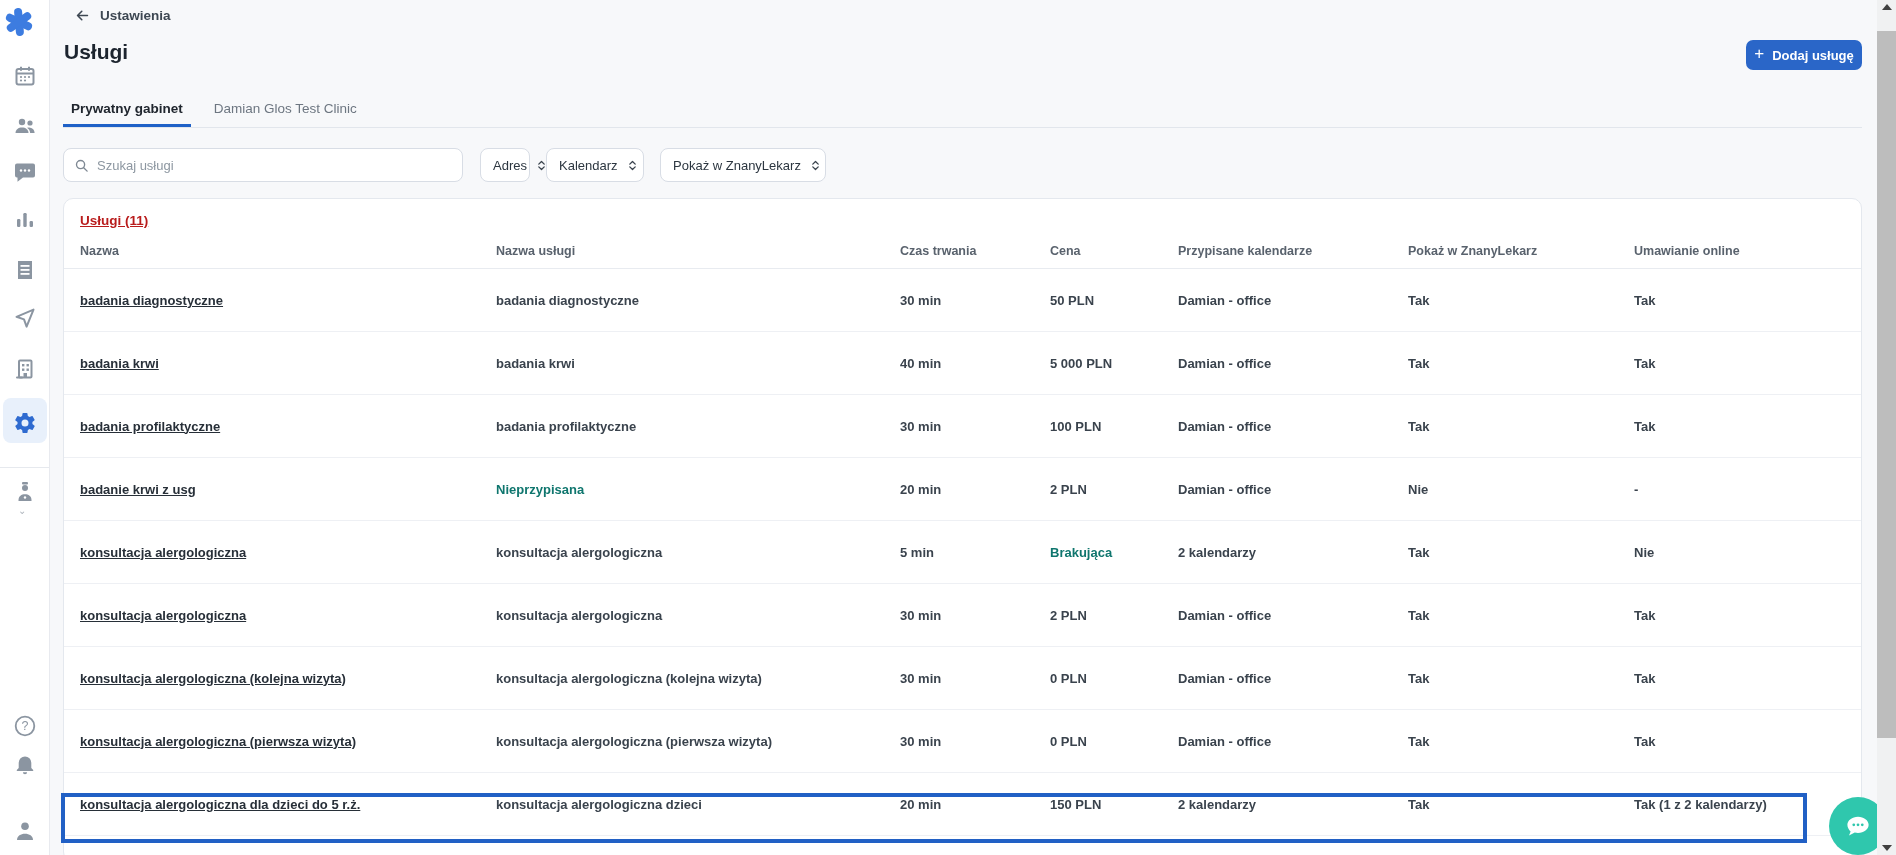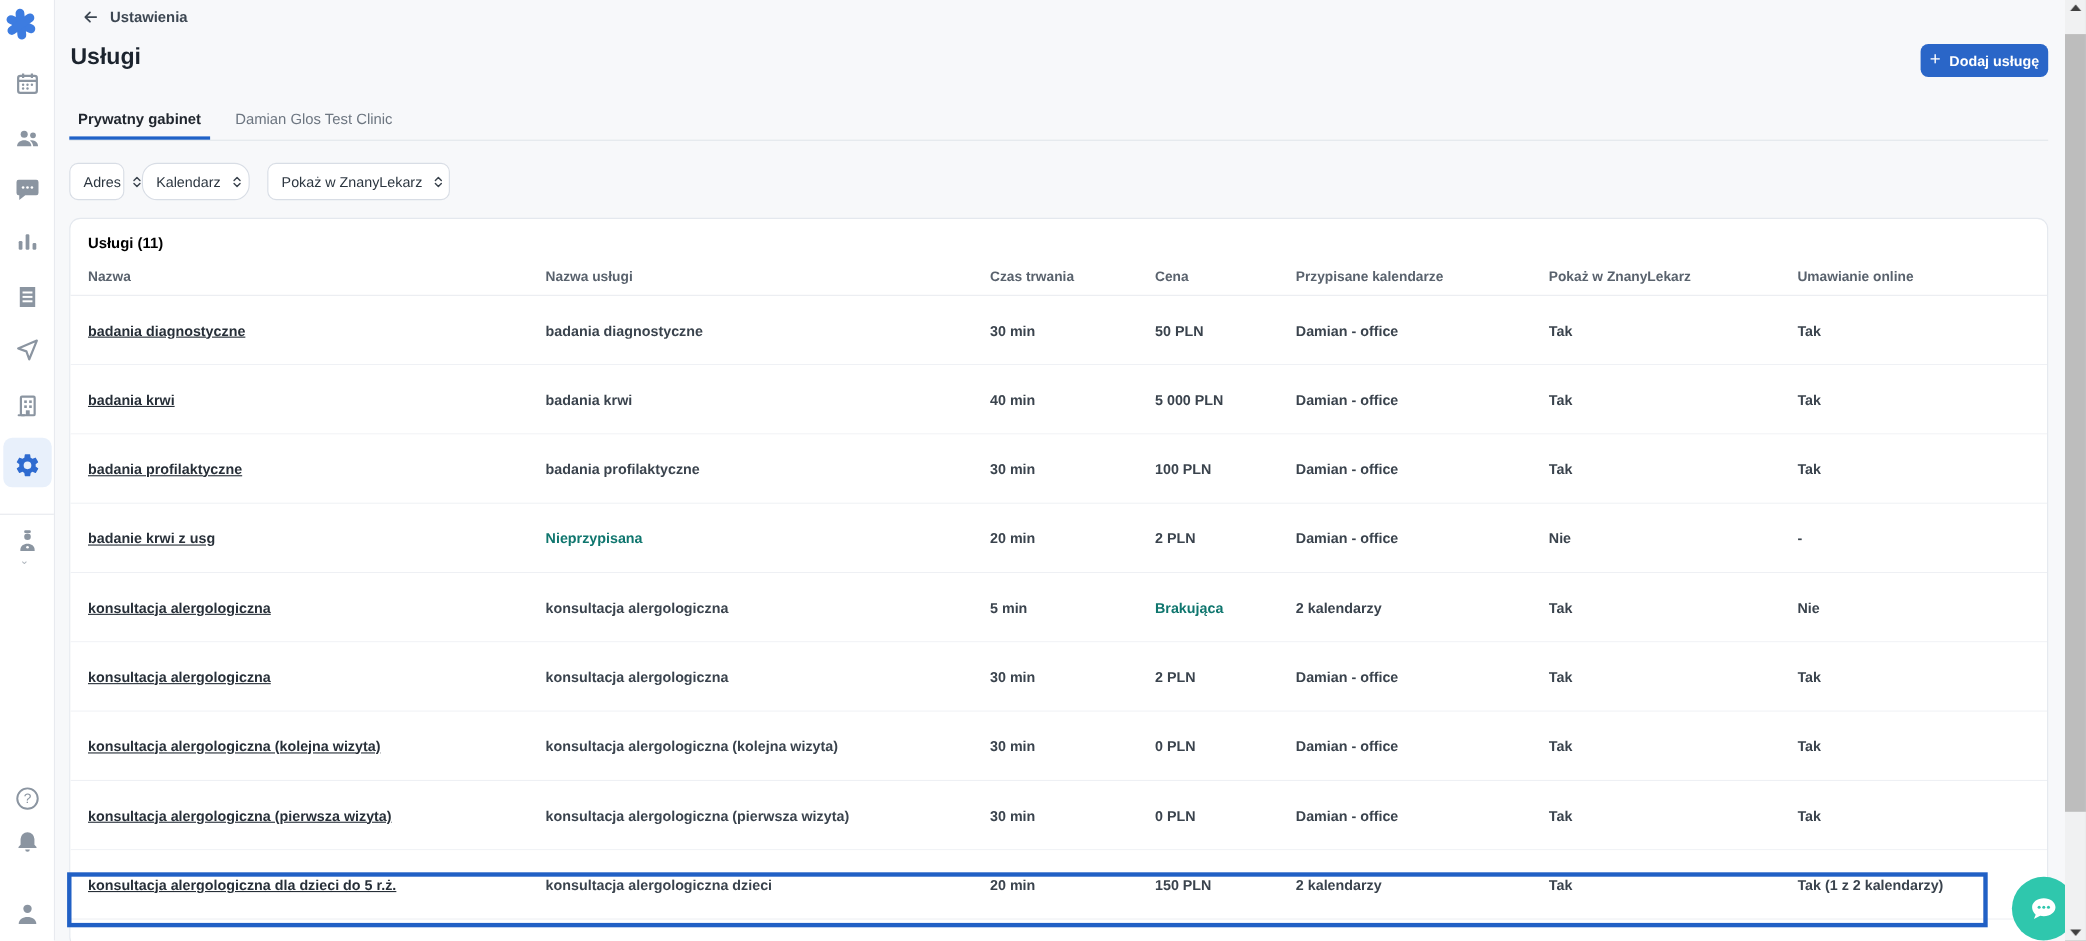--- a/index.html
+++ b/index.html
@@ -49,21 +49,21 @@
     font-family:"Liberation Sans",sans-serif; background:transparent; }
   .search-box input::placeholder { color:#8d97a1; }
   .dropdown { height:34px; background:#fff; border:1px solid #d8dde5; border-radius:8px;
     display:flex; align-items:center; justify-content:space-between; padding:0 10px 0 12px;
     font-size:13px; color:#2c3640; cursor:pointer; margin-right:16px; gap:8px; white-space:nowrap; }
   .dropdown svg { width:13px; height:15px; color:#3a434d; flex:0 0 auto; }
 
   
   .card { position:absolute; left:63px; top:198px; width:1799px; height:664px; background:#fff;
     border:1px solid #e4e8ee; border-radius:10px; overflow:hidden; }
-  .card-title { padding:14px 16px 0 16px; font-size:13.5px; font-weight:bold; color:#000000; }
+  .card-title { padding:14px 16px 0 16px; font-size:13.5px; font-weight:bold; color:#b91c1c;text-decoration:underline; }
   .grid-row { display:grid; grid-template-columns:416px 404px 150px 128px 230px 226px 1fr;
     padding:0 16px; align-items:center;font-weight:bold; }
   .thead { height:41px; padding-top:5px; border-bottom:1px solid #e8ebf0; }
   .thead .th { font-size:12.5px; color:#59626d; }
   .trow { height:63px; border-bottom:1px solid #eef0f4; background:#fff; }
   .cell { font-size:13px; color:#3a434d; padding-right:14px; overflow:hidden; white-space:nowrap; }
   .name-link { color:#272f38; text-decoration:underline; cursor:pointer; }
   .muted { color:#0f766e; }
 
   
@@ -220,28 +220,35 @@
   <span class="plus">+</span>
   <span>Dodaj usługę</span>
 </button>
 
 <div class="tabs" id="tabs">
     <div class="tab active">Prywatny gabinet</div>
     <div class="tab">Damian Glos Test Clinic</div>
   </div>
 
 <div class="filters">
+  <div class="search-box">
+    <svg viewBox="0 0 24 24" fill="none" stroke="currentColor" stroke-width="2.2">
+      <circle cx="10.5" cy="10.5" r="6.5"></circle>
+        <path d="M15.5 15.5L21 21" stroke-linecap="round"></path>
+    </svg>
+    <input type="text" placeholder="Szukaj usługi" style="">
+  </div>
   <span id="dropdowns" style="display:flex">
       <button class="dropdown" style="width: 50px;">
         <span>Adres</span>
         <svg viewBox="0 0 24 24" fill="none" stroke="currentColor" stroke-width="2.4" stroke-linecap="round" stroke-linejoin="round">
           <path d="M7 9.5l5-5 5 5M7 14.5l5 5 5-5"></path>
         </svg>
       </button>
-      <button class="dropdown" style="width: 98px; border-radius: 14px;">
+      <button class="dropdown" style="width: 98px;">
         <span>Kalendarz</span>
         <svg viewBox="0 0 24 24" fill="none" stroke="currentColor" stroke-width="2.4" stroke-linecap="round" stroke-linejoin="round">
           <path d="M7 9.5l5-5 5 5M7 14.5l5 5 5-5"></path>
         </svg>
       </button>
       <button class="dropdown" style="width: 166px;">
         <span>Pokaż w ZnanyLekarz</span>
         <svg viewBox="0 0 24 24" fill="none" stroke="currentColor" stroke-width="2.4" stroke-linecap="round" stroke-linejoin="round">
           <path d="M7 9.5l5-5 5 5M7 14.5l5 5 5-5"></path>
         </svg>

